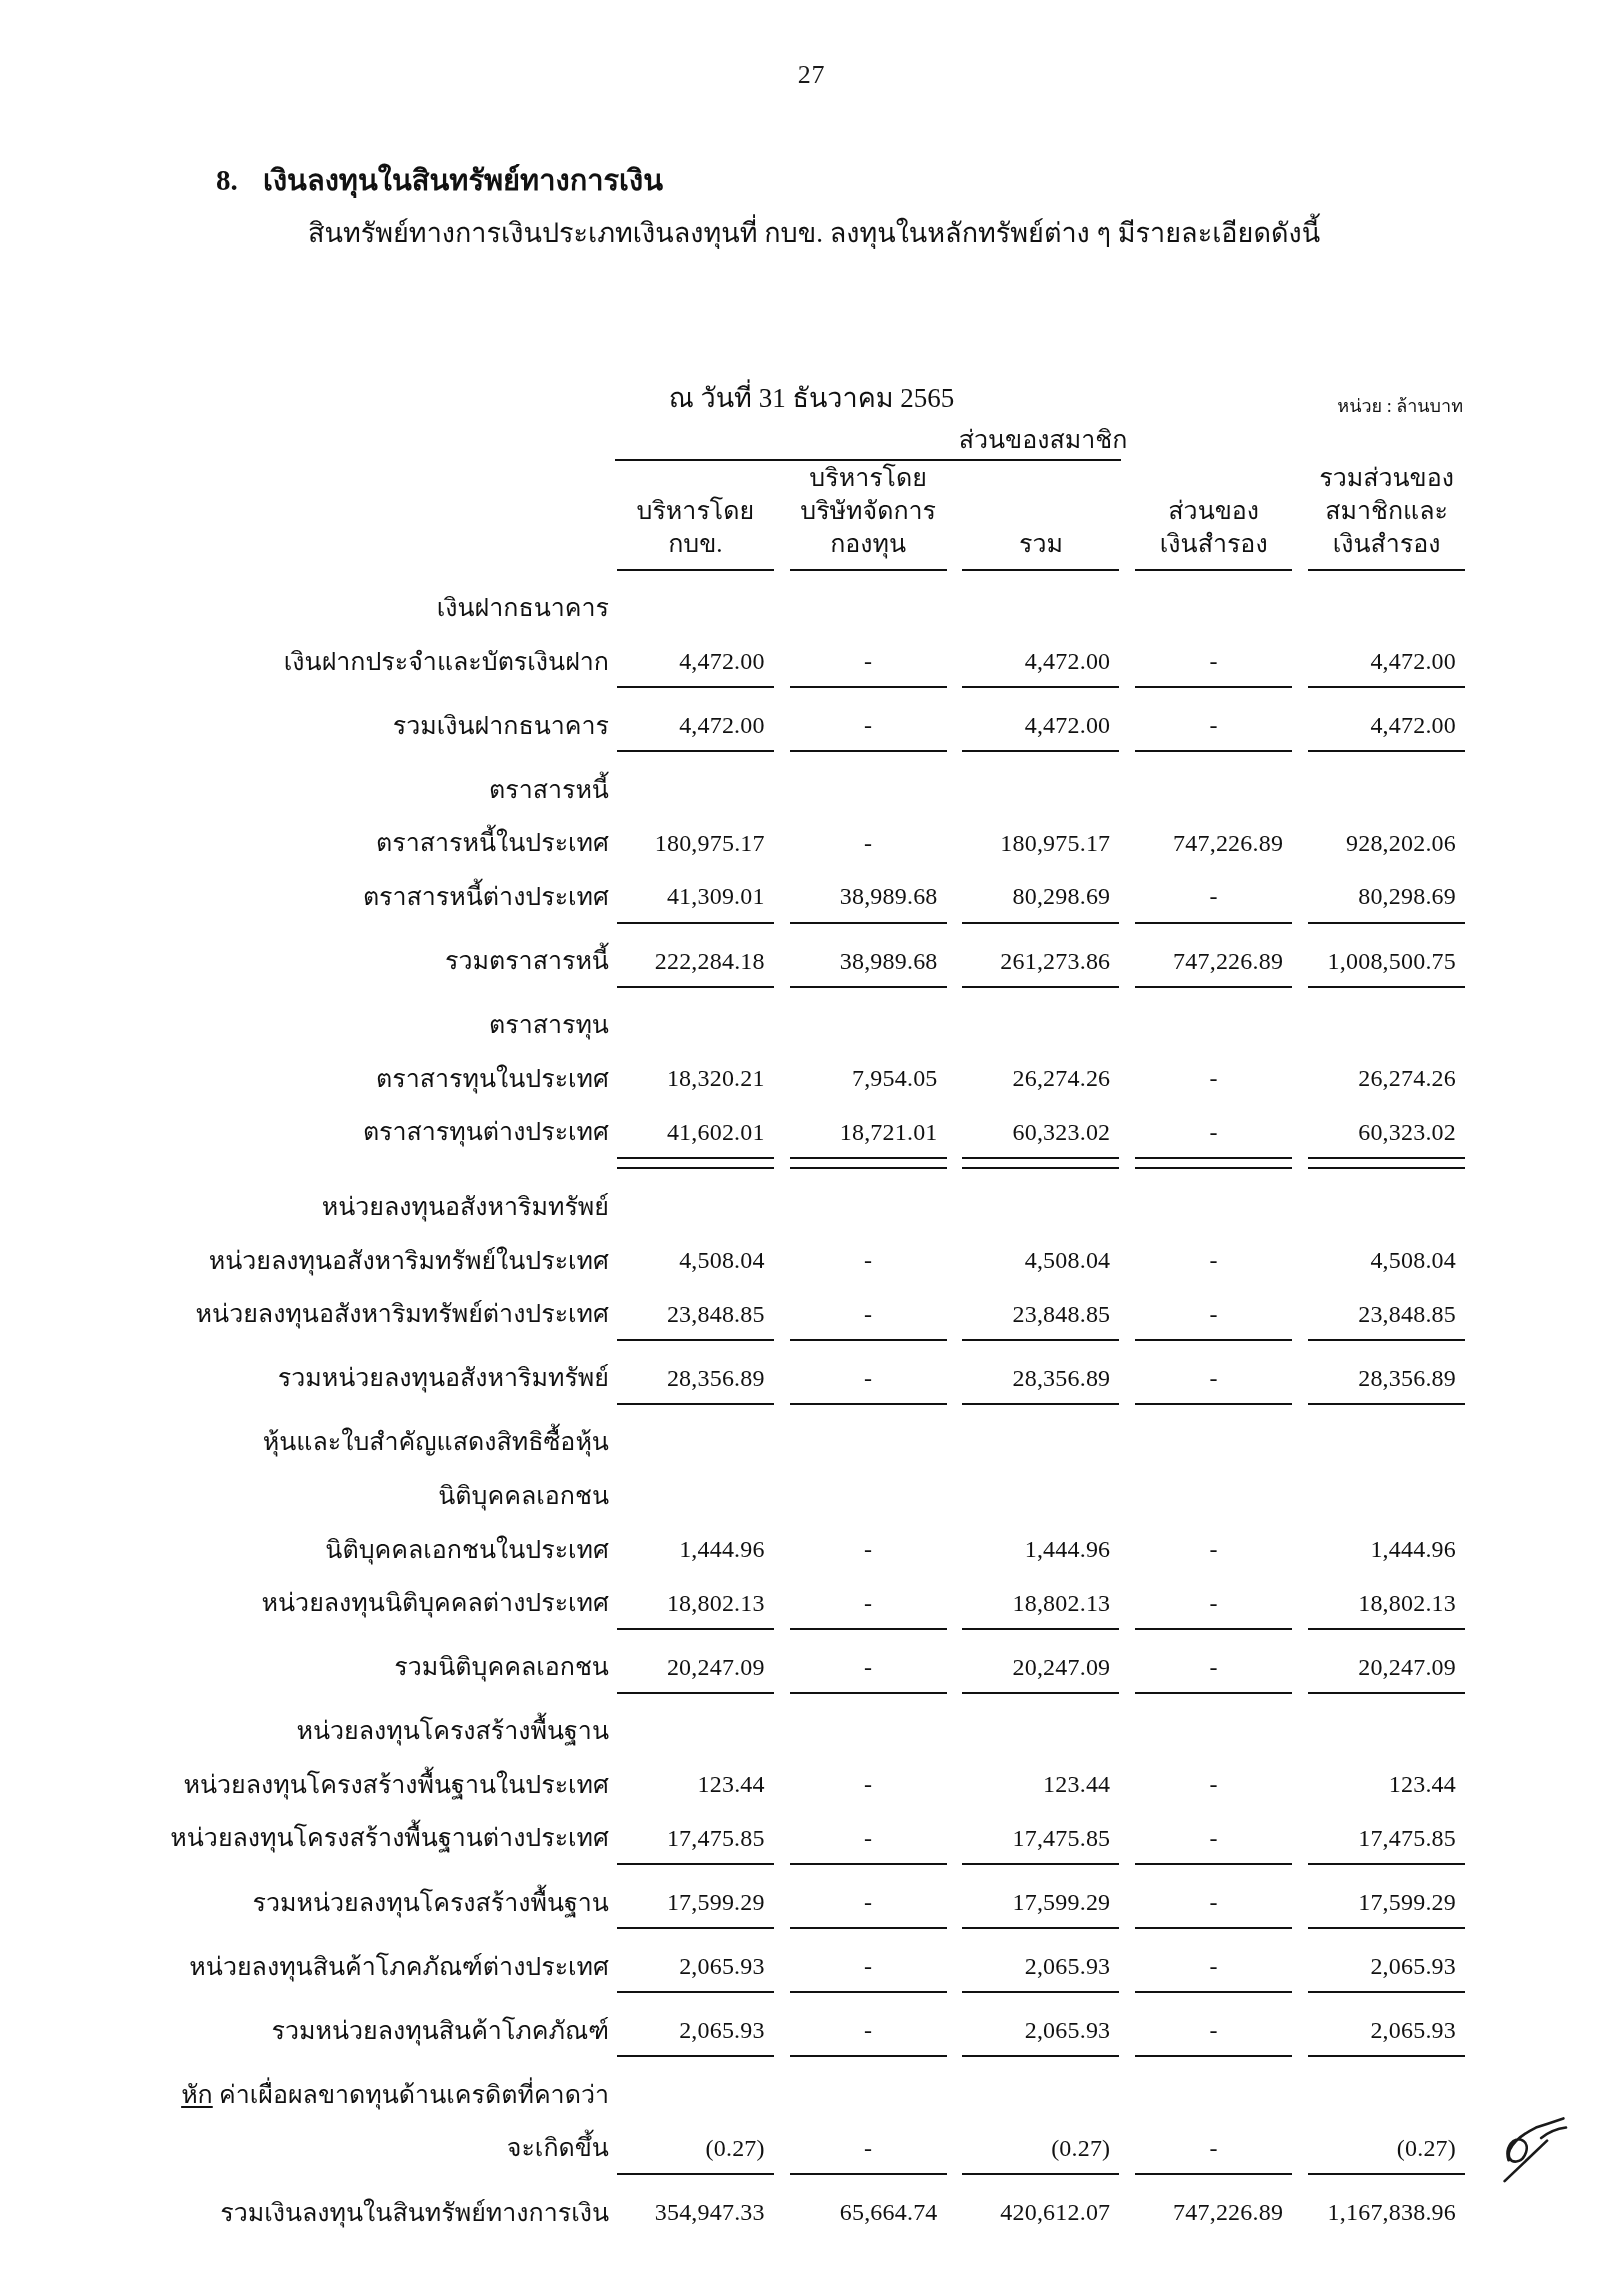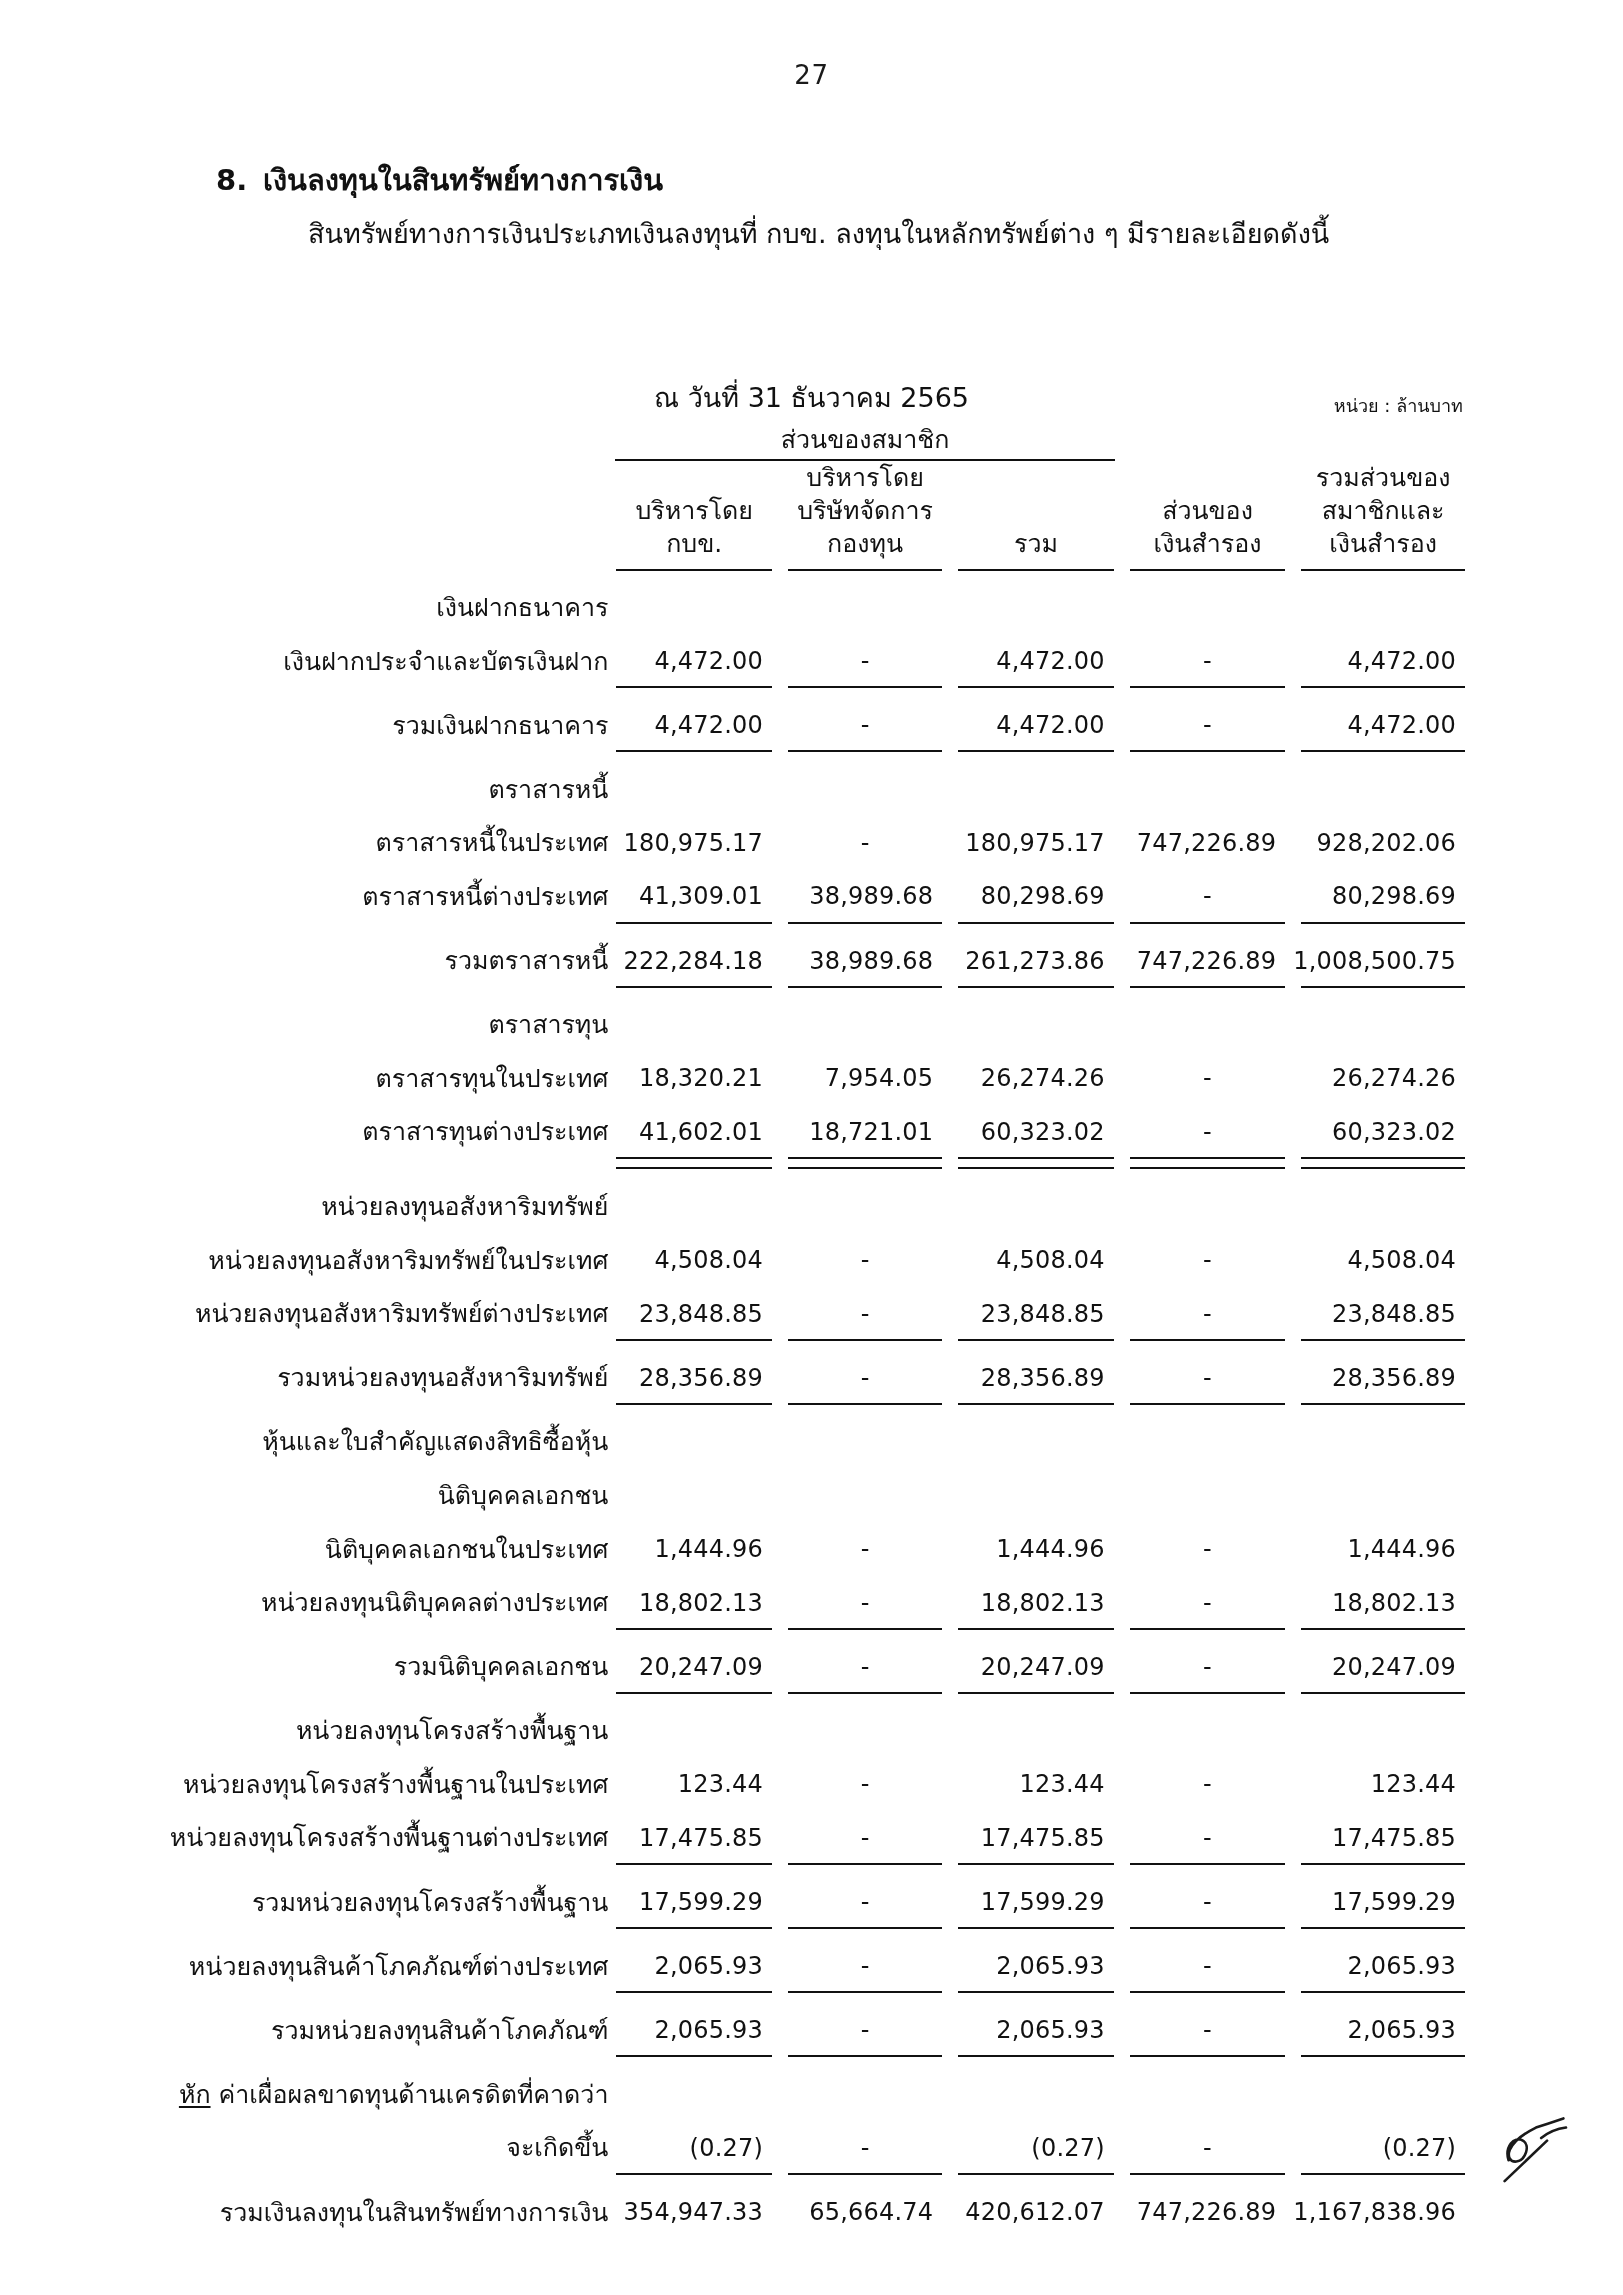--- a/index.html
+++ b/index.html
@@ -10,20 +10,21 @@
   body {
     font-family: "DejaVu Sans", "Liberation Sans", sans-serif;
     color: #111111;
   }
   .page {
     position: relative;
     width: 1623px;
     height: 2295px;
     background: #ffffff;
     overflow: hidden;
+    font-family: Liberation Serif, serif;
   }
   
   .page-number {
     position: absolute;
     top: 60px;
     left: 0;
     width: 1623px;
     text-align: center;
     font-size: 26px;
     color: #1a1a1a;
@@ -86,21 +87,21 @@
   .tbl td, .tbl th {
     padding: 0;
     vertical-align: bottom;
     font-weight: normal;
   }
   col.c-label { width: 445px; }
   col.c-num   { width: 173px; }
 
   
   .hdr-group {
-    text-align: center;
+    text-align: right;
     font-size: 25px;
     padding-bottom: 5.2px;
     white-space: nowrap;
   }
   .hdr-group-rule {
     height: 0.7px;
   }
   .hdr-group-rule .ruler {
     border-bottom: 2px solid #111;
     height: 0;

